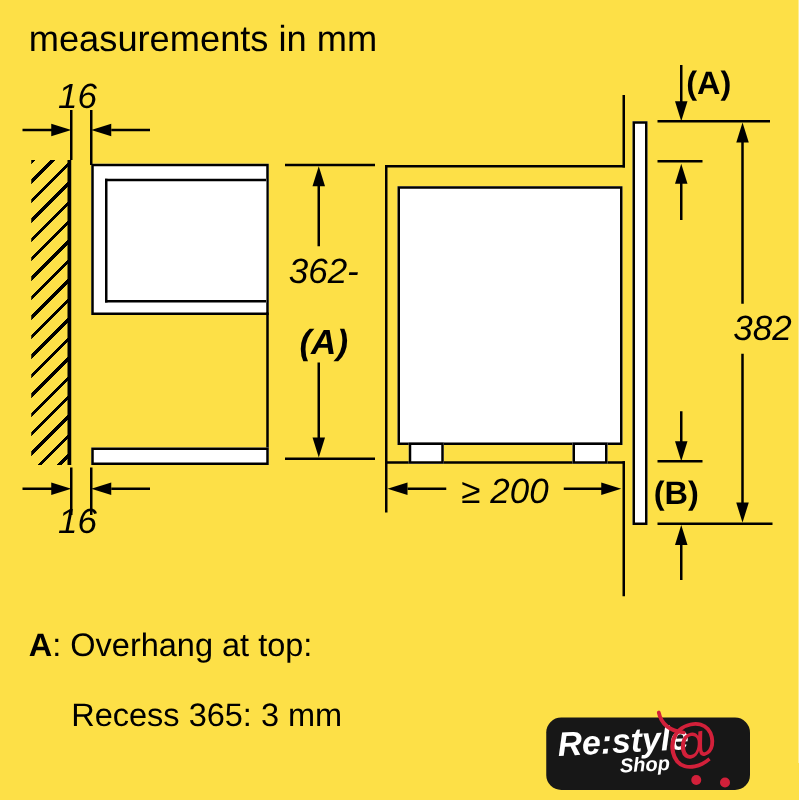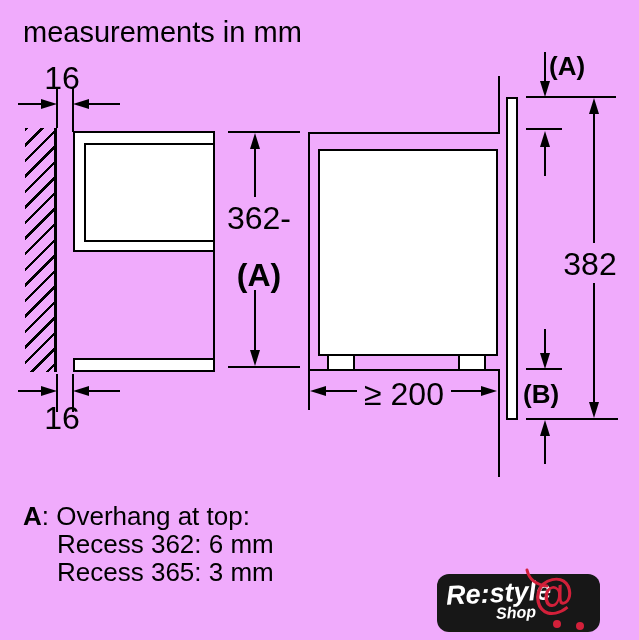--- a/index.html
+++ b/index.html
@@ -2,31 +2,31 @@
 <html style="--logo-bg: #171717; --logo-text: #ffffff; --logo-accent: #d2203a;"><head>
 <meta charset="utf-8">
 <style>
   :root{
     --line:#000;
     --logo-bg:#171717;
     --logo-text:#ffffff;
     --logo-accent:#d2203a;
   }
   html,body{margin:0;padding:0;background:#fff;}
-  .canvas{position:relative;width:639px;height:640px;background:#f0abfc;overflow:hidden;
+  .canvas{position:relative;width:639px;height:640px;background:#fde047;overflow:hidden;
           font-family:"Liberation Sans",sans-serif;color:#000;}
   .abs{position:absolute;}
   .fill{position:absolute;background:var(--line);}
   .box{position:absolute;border:2px solid var(--line);background:#fff;box-sizing:border-box;}
   .box.no-r{border-right:none;}
   .hatch{position:absolute;
          background:repeating-linear-gradient(135deg,var(--line) 0 2.5px,transparent 2.5px 11px);}
   .txt{position:absolute;white-space:nowrap;line-height:1.12;}
   .t29{font-size:29px;}
-  .t28{font-size:32px;}
+  .t28{font-size:28px;font-style:italic;}
   .t26{font-size:26px;}
   .ctr{text-align:center;}
   .b{font-weight:bold;}
   
   .ah{position:absolute;width:0;height:0;border-style:solid;}
   .ah-r{border-width:5px 0 5px 16px;border-color:transparent transparent transparent var(--line);}
   .ah-l{border-width:5px 16px 5px 0;border-color:transparent var(--line) transparent transparent;}
   .ah-u{border-width:0 5px 16px 5px;border-color:transparent transparent var(--line) transparent;}
   .ah-d{border-width:16px 5px 0 5px;border-color:var(--line) transparent transparent transparent;}
   
@@ -93,40 +93,39 @@
   <div class="txt t26 b" style="left:549px;top:52px">(A)</div>
   <div class="fill" style="left:544px;top:52px;width:2px;height:30px"></div>
   <div class="ah ah-d" style="left:540px;top:81px"></div>
   <div class="fill" style="left:526px;top:96px;width:90px;height:2px"></div>
   <div class="fill" style="left:526px;top:128px;width:36px;height:2px"></div>
   <div class="ah ah-u" style="left:540px;top:131px"></div>
   <div class="fill" style="left:544px;top:146px;width:2px;height:30px"></div>
 
   <div class="ah ah-u" style="left:589px;top:98px"></div>
   <div class="fill" style="left:593px;top:113px;width:2px;height:130px"></div>
-  <div class="txt t28 ctr" style="left:560px;top:247px;width:60px">382</div>
+  <div class="txt t28 ctr" style="left:580px;top:247px;width:60px">382</div>
   <div class="fill" style="left:593px;top:283px;width:2px;height:122px"></div>
   <div class="ah ah-d" style="left:589px;top:402px"></div>
 
   <div class="fill" style="left:544px;top:329px;width:2px;height:27px"></div>
   <div class="ah ah-d" style="left:540px;top:353px"></div>
   <div class="fill" style="left:526px;top:368px;width:36px;height:2px"></div>
   <div class="txt t26 b" style="left:523px;top:380px">(B)</div>
   <div class="fill" style="left:526px;top:418px;width:92px;height:2px"></div>
   <div class="ah ah-u" style="left:540px;top:420px"></div>
   <div class="fill" style="left:544px;top:435px;width:2px;height:29px"></div>
 
   <div class="ah ah-l" style="left:310px;top:386px"></div>
   <div class="fill" style="left:326px;top:390px;width:31px;height:2px"></div>
   <div class="txt t28 ctr" style="left:355px;top:377px;width:98px">≥ 200</div>
   <div class="fill" style="left:451px;top:390px;width:31px;height:2px"></div>
   <div class="ah ah-r" style="left:481px;top:386px"></div>
 
   <div class="txt t26" style="left:23px;top:502px"><span class="b">A</span><span>: Overhang at top:</span></div>
-  <div class="txt t26" style="left:57px;top:530px">Recess 362: 6 mm</div>
   <div class="txt t26" style="left:57px;top:558px">Recess 365: 3 mm</div>
 
   <div class="logo">
     <span class="brand">Re:style</span>
     <span class="shop">Shop</span>
     <svg class="abs" style="left:86px;top:-7px" width="28" height="24" viewBox="0 0 28 24">
       <path d="M24,19 Q7,17 4,3" fill="none" stroke="#d2203a" stroke-width="3" stroke-linecap="round"></path>
     </svg>
     <span class="at">@</span>
     <span class="wheel" style="left:116px;top:46px"></span>

